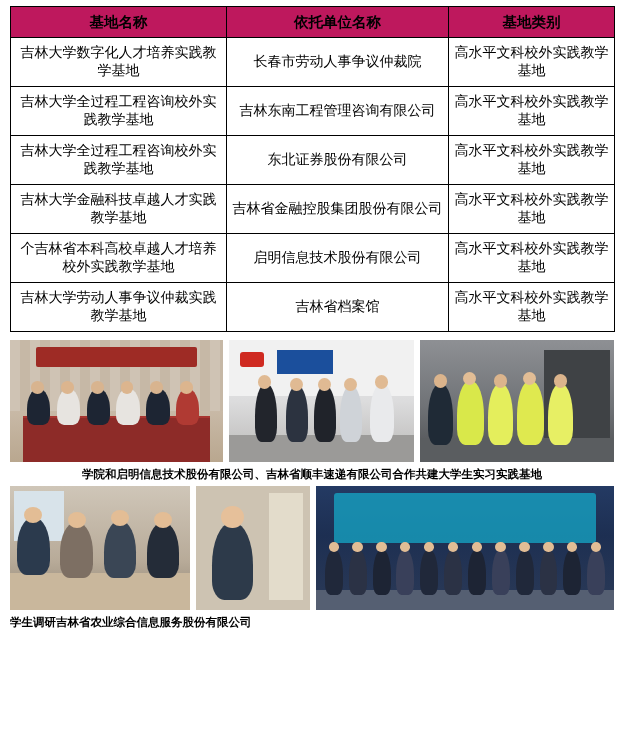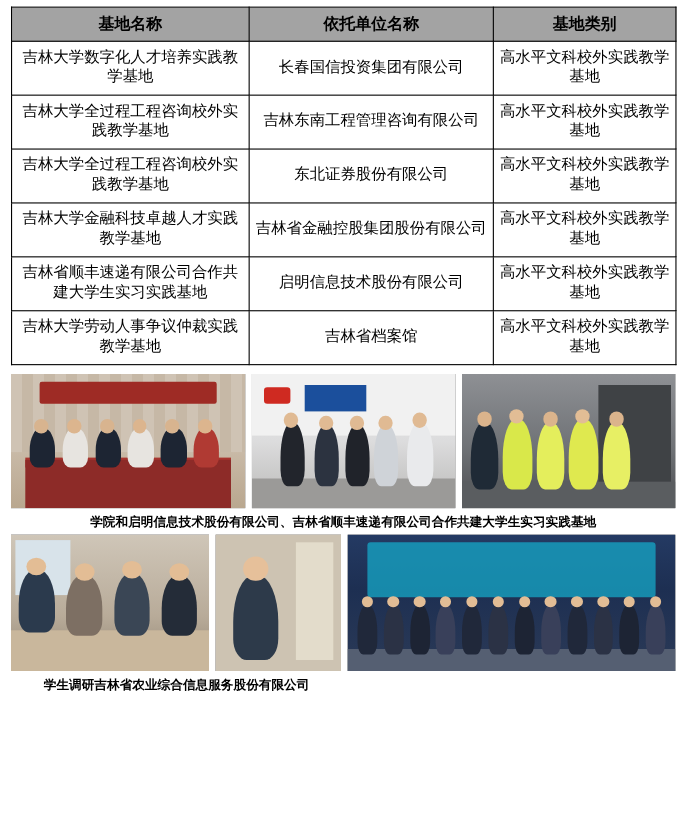--- a/index.html
+++ b/index.html
@@ -39,21 +39,21 @@
   table.main th, table.main td {
     border: 1px solid #000;
     text-align: center;
     vertical-align: middle;
     font-size: 14px;
     line-height: 1.28;
     padding: 4px 4px;
     font-family: "Liberation Serif", serif;
   }
   table.main thead th {
-    background: #a3a3a3;
+    background: #be185d;
     font-weight: bold;
     font-size: 14.5px;
     height: 24px;
     padding: 3px 4px;
     margin-top: 40px;
   }
   table.main td {
     height: 40px;
   }
   col.c1 { width: 216px; }
@@ -88,21 +88,21 @@
     font-size: 11.5px;
     text-align: center;
     padding: 5px 0 4px 0;
     color: #000;
   }
   .caption-row {
     display: flex;
     gap: 6px;
   }
   .caption-left { width: 303px; text-align: center; }
-  .caption-right { width: 301px; text-align: center; }
+  .caption-right { width: 301px; text-align: left; }
 
   
   .ph-bg { position: absolute; inset: 0; }
   .fig {
     position: absolute;
     border-radius: 45% 45% 30% 30% / 55% 55% 25% 25%;
   }
   .head { position: absolute; border-radius: 50%; }
 
   
@@ -154,40 +154,40 @@
     <thead>
       <tr>
         <th>基地名称</th>
         <th>依托单位名称</th>
         <th>基地类别</th>
       </tr>
     </thead>
     <tbody>
       <tr>
         <td>吉林大学数字化人才培养实践教学基地</td>
-        <td>长春国信投资集团有限公司</td>
+        <td>长春市劳动人事争议仲裁院</td>
         <td>高水平文科校外实践教学基地</td>
       </tr>
       <tr>
         <td>吉林大学全过程工程咨询校外实践教学基地</td>
         <td>吉林东南工程管理咨询有限公司</td>
         <td>高水平文科校外实践教学基地</td>
       </tr>
       <tr>
         <td>吉林大学全过程工程咨询校外实践教学基地</td>
         <td>东北证券股份有限公司</td>
         <td>高水平文科校外实践教学基地</td>
       </tr>
       <tr>
         <td>吉林大学金融科技卓越人才实践教学基地</td>
         <td>吉林省金融控股集团股份有限公司</td>
         <td>高水平文科校外实践教学基地</td>
       </tr>
       <tr>
-        <td>吉林省顺丰速递有限公司合作共建大学生实习实践基地</td>
+        <td>个吉林省本科高校卓越人才培养校外实践教学基地</td>
         <td>启明信息技术股份有限公司</td>
         <td>高水平文科校外实践教学基地</td>
       </tr>
       <tr>
         <td>吉林大学劳动人事争议仲裁实践教学基地</td>
         <td>吉林省档案馆</td>
         <td>高水平文科校外实践教学基地</td>
       </tr>
     </tbody>
   </table>

